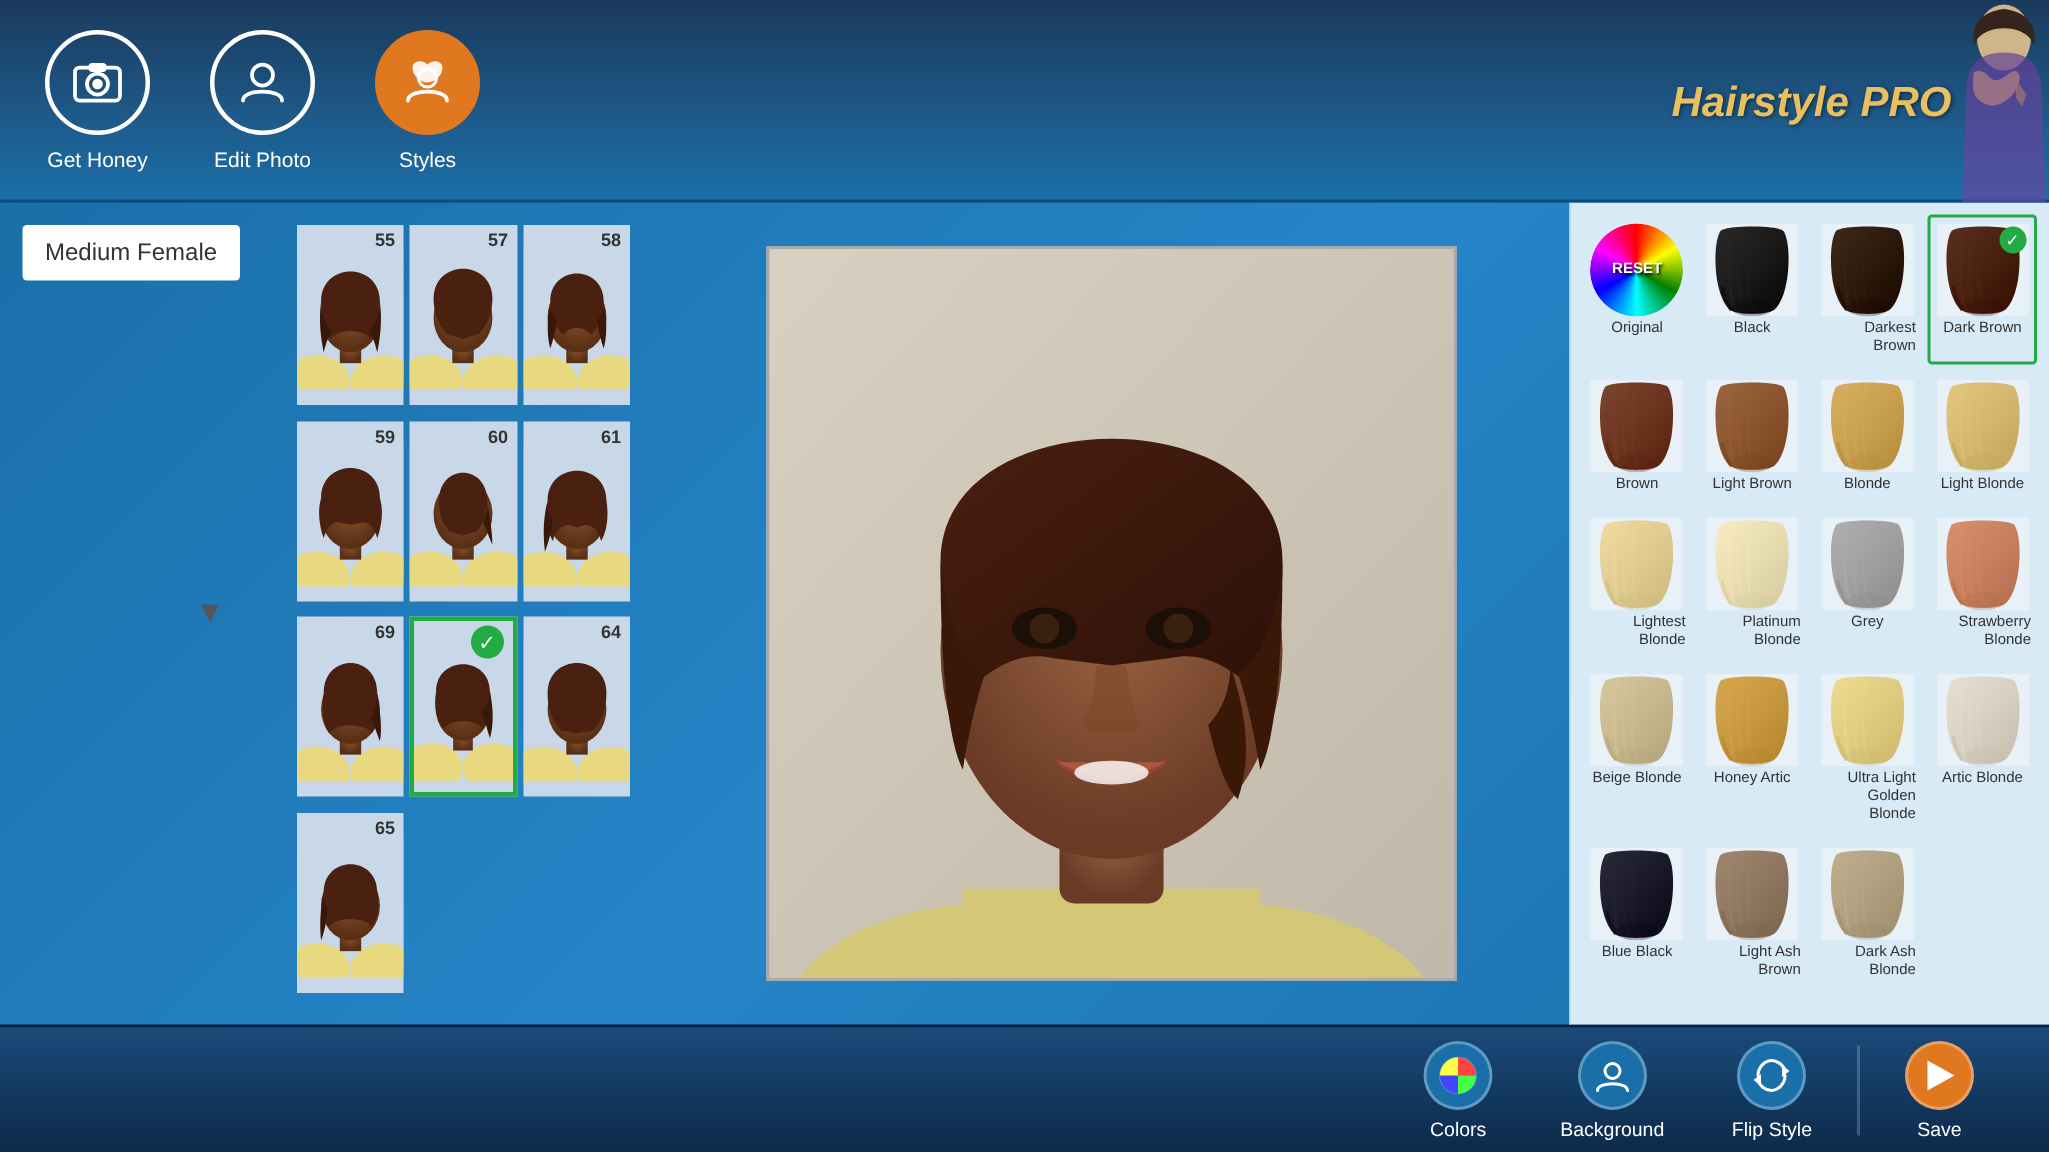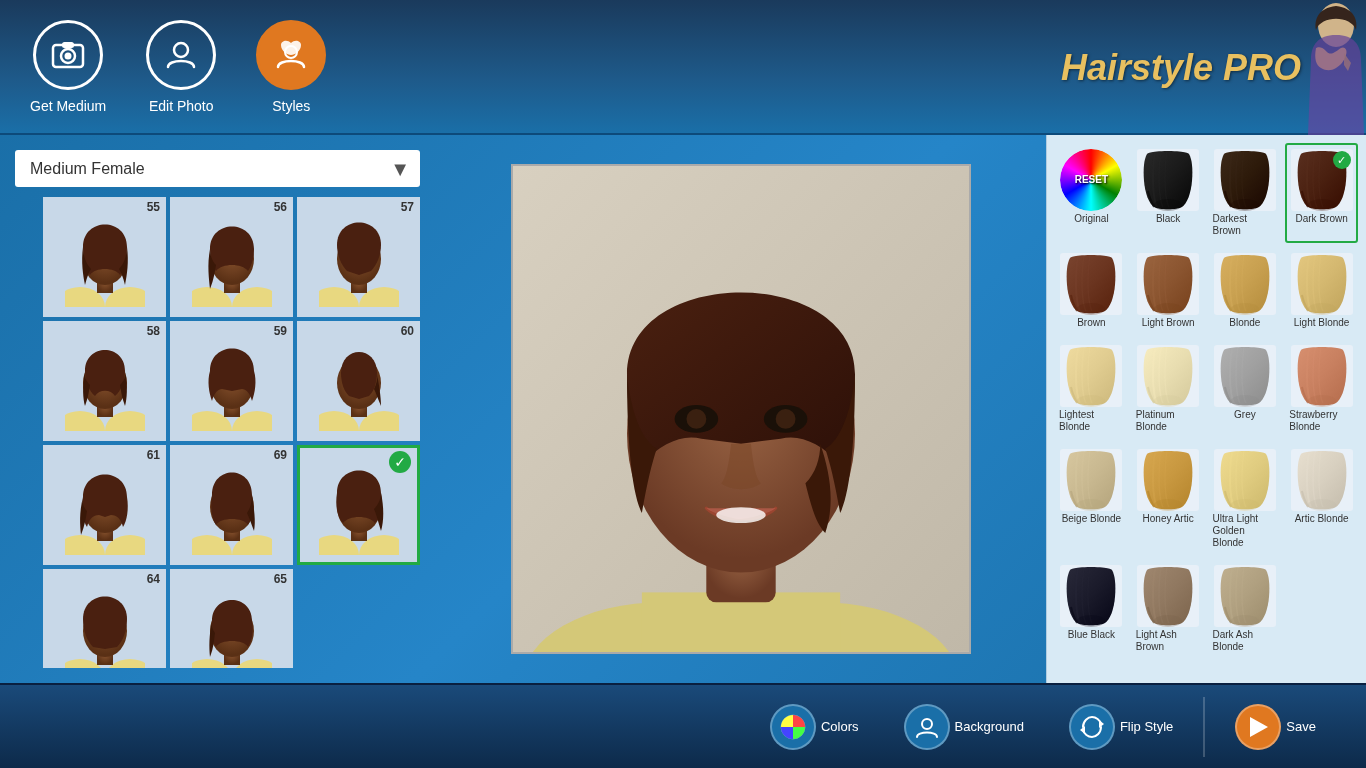--- a/index.html
+++ b/index.html
@@ -58,40 +58,39 @@
     .brand-logo {
       position: absolute;
       right: 0;
       top: 0;
       height: 135px;
       display: flex;
       align-items: center;
       padding-right: 10px;
     }
     .brand-text {
-      font-size: 36px;
+      font-size: 28px;
       font-weight: bold;
       color: #e8c060;
       text-shadow: 1px 1px 3px rgba(0,0,0,0.5);
       font-style: italic;
     }
 
     
     .main-content {
       display: flex;
       height: calc(768px - 135px - 85px);
       background: linear-gradient(135deg, #1a6fa8 0%, #2585c8 50%, #1a6fa8 100%);
     }
 
     
     .left-panel {
       width: 435px;
       padding: 15px;
       display: flex;
-      flex-direction: column;
       gap: 10px;
     }
     .style-select-wrapper {
       position: relative;
     }
     .style-select {
       width: 100%;
       padding: 10px 15px;
       font-size: 16px;
       background: white;
@@ -213,21 +212,21 @@
     .swatch-img {
       width: 62px;
       height: 62px;
       border-radius: 3px;
       overflow: hidden;
       position: relative;
     }
     .swatch-label {
       font-size: 10px;
       color: #333;
-      text-align: left;
+      text-align: right;
       margin-top: 2px;
       line-height: 1.2;
       max-width: 68px;
     }
     .checkmark-badge {
       position: absolute;
       top: 2px;
       right: 2px;
       background: #22aa44;
       color: white;
@@ -246,21 +245,21 @@
       background: linear-gradient(180deg, #1a4a7a 0%, #0d2a4a 100%);
       display: flex;
       align-items: center;
       justify-content: flex-end;
       padding: 0 30px;
       gap: 5px;
       border-top: 2px solid #0a2040;
     }
     .bottom-action {
       display: flex;
-      flex-direction: row;
+      flex-direction: column;
       align-items: center;
       cursor: pointer;
       color: white;
       padding: 8px 20px;
       gap: 5px;
       min-width: 80px;
     }
     .bottom-icon {
       width: 46px;
       height: 46px;
@@ -293,21 +292,21 @@
   <div class="top-nav">
     <div class="nav-item">
       <div class="nav-icon-circle">
         <svg width="36" height="36" viewBox="0 0 36 36" fill="none">
           <rect x="3" y="8" width="30" height="22" rx="3" stroke="white" stroke-width="2.5" fill="none"></rect>
           <circle cx="18" cy="19" r="7" stroke="white" stroke-width="2.5" fill="none"></circle>
           <circle cx="18" cy="19" r="3.5" fill="white"></circle>
           <rect x="13" y="6" width="10" height="4" rx="1.5" stroke="white" stroke-width="2" fill="none"></rect>
         </svg>
       </div>
-      <span class="nav-label">Get Medium</span>
+      <span class="nav-label">Get Honey</span>
     </div>
     <div class="nav-item">
       <div class="nav-icon-circle">
         <svg width="36" height="36" viewBox="0 0 36 36" fill="none">
           <circle cx="18" cy="13" r="7" stroke="white" stroke-width="2.5" fill="none"></circle>
           <path d="M5 30 C5 22 31 22 31 30" stroke="white" stroke-width="2.5" fill="none" stroke-linecap="round"></path>
         </svg>
       </div>
       <span class="nav-label">Edit Photo</span>
     </div>
@@ -369,44 +368,20 @@
         <rect x="32" y="68" width="16" height="18" fill="url(#skin0)"></rect>
 
         <ellipse cx="40" cy="52" rx="22" ry="26" fill="url(#skin0)"></ellipse>
 
         <path d="M18 40 C18 10 62 10 62 40 C62 52 60 62 55 68 C50 60 30 60 25 68 C20 62 18 52 18 40Z" fill="#4a2010"></path>
      <path d="M18 40 C16 55 18 68 20 78 C22 70 24 65 26 62 C22 58 18 50 18 40Z" fill="#3a1808"></path>
      <path d="M62 40 C64 55 62 68 60 78 C58 70 56 65 54 62 C58 58 62 50 62 40Z" fill="#3a1808"></path>
       </svg>
     </div>
     <span class="style-num">55</span>
-  </div>
-        <div class="style-item">
-    <div class="hair-thumb">
-      <svg width="80" height="100" viewBox="0 0 80 100">
-        <defs>
-          <radialGradient id="skin1" cx="50%" cy="40%" r="55%">
-            <stop offset="0%" style="stop-color:#8b5530"></stop>
-            <stop offset="100%" style="stop-color:#5a3015"></stop>
-          </radialGradient>
-        </defs>
-        <rect width="80" height="100" fill="#c8d8e8"></rect>
-
-        <ellipse cx="15" cy="100" rx="25" ry="20" fill="#e8d880"></ellipse>
-        <ellipse cx="65" cy="100" rx="25" ry="20" fill="#e8d880"></ellipse>
-
-        <rect x="32" y="68" width="16" height="18" fill="url(#skin1)"></rect>
-
-        <ellipse cx="40" cy="52" rx="22" ry="26" fill="url(#skin1)"></ellipse>
-
-        <path d="M18 42 C18 12 62 12 62 42 C62 50 60 58 56 64 C50 56 30 56 24 64 C20 58 18 50 18 42Z" fill="#4a2010"></path>
-     <path d="M18 42 C15 58 17 72 18 82 C22 72 23 64 24 58 C20 54 18 48 18 42Z" fill="#3a1808"></path>
-      </svg>
-    </div>
-    <span class="style-num">56</span>
   </div>
         <div class="style-item">
     <div class="hair-thumb">
       <svg width="80" height="100" viewBox="0 0 80 100">
         <defs>
           <radialGradient id="skin2" cx="50%" cy="40%" r="55%">
             <stop offset="0%" style="stop-color:#8b5530"></stop>
             <stop offset="100%" style="stop-color:#5a3015"></stop>
           </radialGradient>
         </defs>

